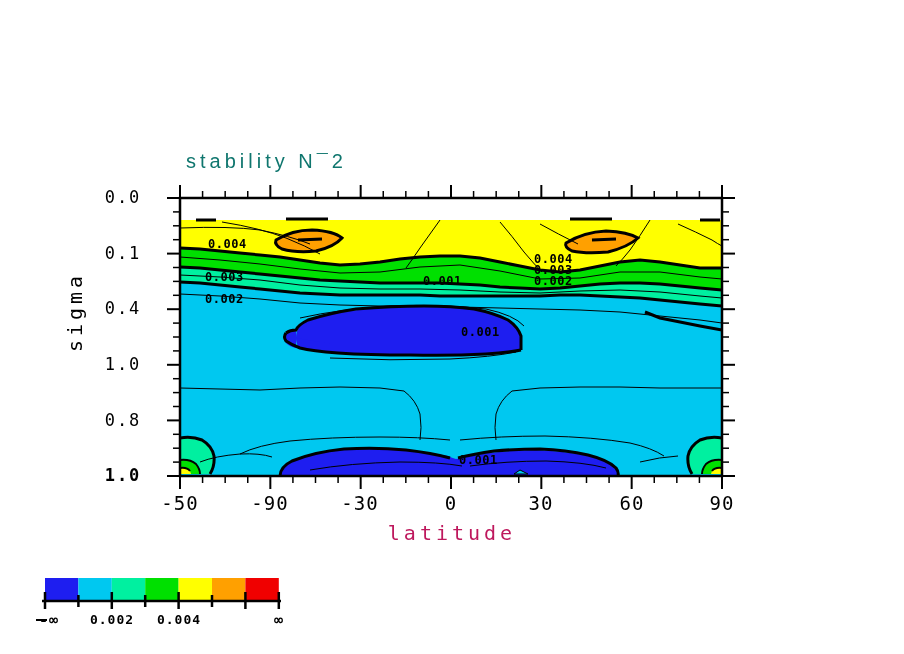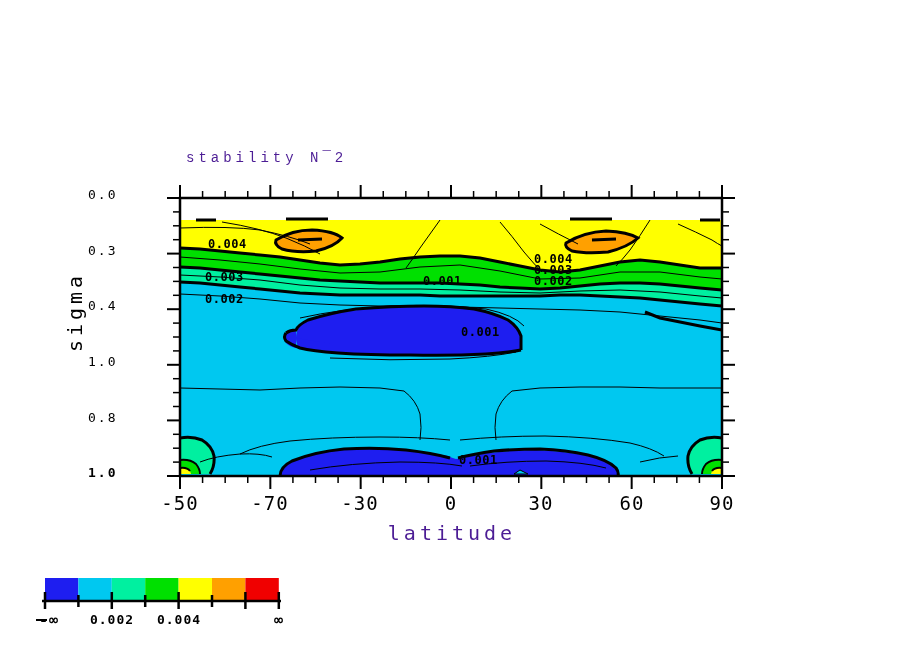--- a/index.html
+++ b/index.html
@@ -25,35 +25,35 @@
   .svg-root {
     position: absolute;
     left: 0; top: 0;
   }
 
   
   .title-text {
     position: absolute;
     left: 186px;
     top: 150px;
-    font-family: Liberation Mono, monospace;
-    font-size: 14px;
+    font-family: Liberation Sans, sans-serif;
+    font-size: 20px;
     letter-spacing: 4px;
-    color: #4c1d95;
+    color: #0f766e;
     white-space: nowrap;
     font-weight: 500;
   }
 
   .ytick-label {
     position: absolute;
     font-family: "DejaVu Sans Mono", "Liberation Mono", monospace;
-    font-size: 13px;
+    font-size: 17px;
     letter-spacing: 2px;
     color: #000000;
-    text-align: left;
+    text-align: center;
     width: 70px;
     white-space: nowrap;
   }
 
   .xtick-label {
     position: absolute;
     font-family: "DejaVu Sans Mono", "Liberation Mono", monospace;
     font-size: 19px;
     letter-spacing: 1px;
     color: #000000;
@@ -64,21 +64,21 @@
 
   .xaxis-title {
     position: absolute;
     left: 0;
     top: 521px;
     width: 904px;
     text-align: center;
     font-family: "DejaVu Sans Mono", "Liberation Mono", monospace;
     font-size: 20px;
     letter-spacing: 4px;
-    color: #4c1d95;
+    color: #be185d;
   }
 
   .yaxis-title {
     position: absolute;
     left: -5px;
     top: 300px;
     width: 160px;
     text-align: center;
     font-family: "DejaVu Sans Mono", "Liberation Mono", monospace;
     font-size: 20px;
@@ -422,28 +422,28 @@
         <line x1="212.0" y1="595" x2="212.0" y2="607"></line>
         <line x1="245.4" y1="592" x2="245.4" y2="609"></line>
         <line x1="278.8" y1="592" x2="278.8" y2="609"></line>
       </g>
 
       <line x1="36" y1="620" x2="47" y2="620" stroke="#000000" stroke-width="2"></line>
     </g>
   </svg>
 
   <div class="ytick-label" style="left:88px; top:187px;">0.0</div>
-  <div class="ytick-label" style="left:88px; top:243px;">0.3</div>
+  <div class="ytick-label" style="left:88px; top:243px;">0.1</div>
   <div class="ytick-label" style="left:88px; top:298px;">0.4</div>
   <div class="ytick-label" style="left:88px; top:354px;">1.0</div>
   <div class="ytick-label" style="left:88px; top:410px;">0.8</div>
   <div class="ytick-label" style="left:88px; top:465px;font-weight:bold;">1.0</div>
 
   <div class="xtick-label" style="left:145px; top:492px;">-50</div>
-  <div class="xtick-label" style="left:235px; top:492px;">-70</div>
+  <div class="xtick-label" style="left:235px; top:492px;">-90</div>
   <div class="xtick-label" style="left:325px; top:492px;">-30</div>
   <div class="xtick-label" style="left:416px; top:492px;">0</div>
   <div class="xtick-label" style="left:506px; top:492px;text-align:center;">30</div>
   <div class="xtick-label" style="left:597px; top:492px;">60</div>
   <div class="xtick-label" style="left:687px; top:492px;">90</div>
 
   <div class="xaxis-title">latitude</div>
   <div class="yaxis-title">sigma</div>
 
 

